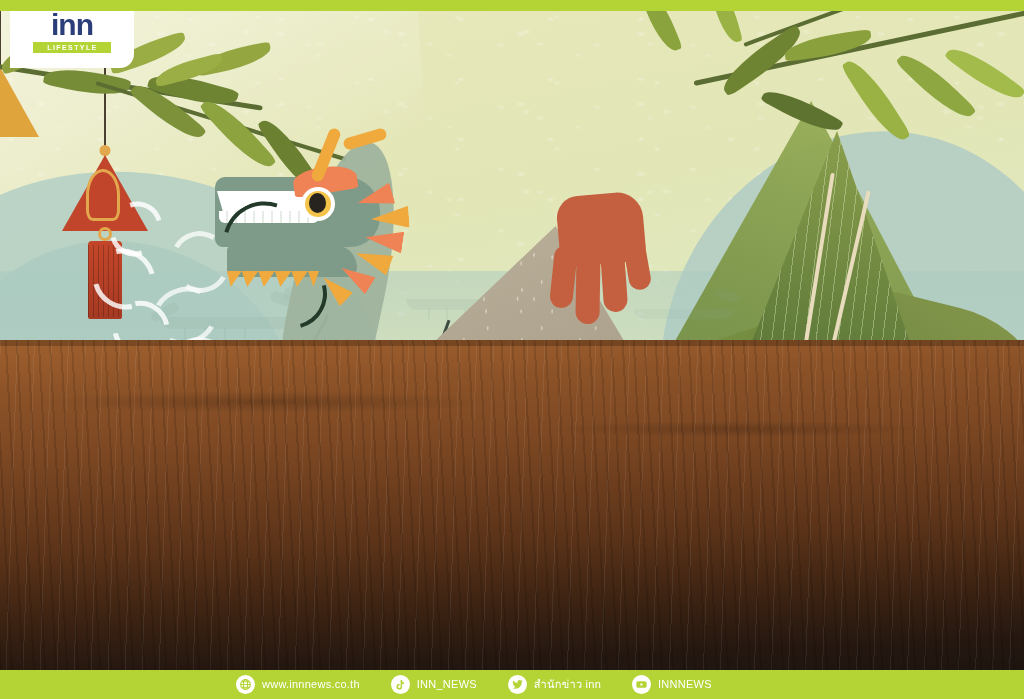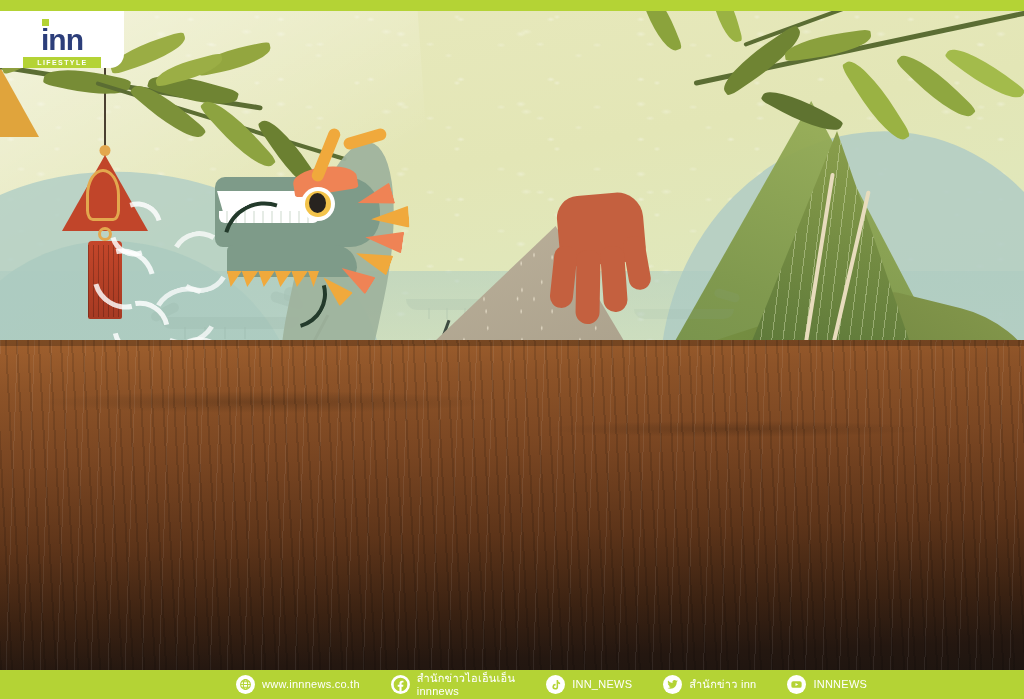--- a/index.html
+++ b/index.html
@@ -129,23 +129,23 @@
     display:flex; align-items:center; z-index:70; padding-left:236px; }
   .fitem { display:flex; align-items:center; gap:7px; margin-right:31px; }
   .fbadge { width:19px; height:19px; border-radius:50%; background:#ffffff; flex:0 0 19px;
     display:flex; align-items:center; justify-content:center; }
   .fbadge svg { display:block; }
   .ftext { color:#ffffff; font-size:11px; font-family:"Liberation Sans","DejaVu Sans",sans-serif;
     line-height:1.12; letter-spacing:.25px; white-space:nowrap; }
   .ftext .l2 { display:block; }
 
   
-  .logo-card { position:absolute; left:0; top:11px; width:124px; height:57px; background:#ffffff;
+  .logo-card { position:absolute; left:10px; top:11px; width:124px; height:57px; background:#ffffff;
     border-radius:0 0 14px 0; z-index:80; display:flex; flex-direction:column;
-    align-items:center; justify-content:flex-end; }
+    align-items:center; justify-content:flex-start; }
   .logo-word { position:relative; font-family:"Liberation Sans","DejaVu Sans",sans-serif;
     font-weight:bold; font-size:30px; color:#2c3e7a; line-height:.92; letter-spacing:-1px; }
   .logo-dot { position:absolute; left:1px; top:-7px; width:7px; height:7px; background:#b4d335; }
   .logo-tag { margin-top:3px; background:#b4d335; color:#ffffff; font-size:7px; font-weight:bold;
     letter-spacing:1.4px; padding:2px 13px 2px 14px; }
 
   
   .zongzi { position:absolute; left:370px; top:215px; width:320px; height:305px; }
   .zz-body { position:absolute; inset:0; background:linear-gradient(160deg,#bcb19b,#aba18c 55%,#9b9180);
     clip-path:polygon(58% 0%, 100% 74%, 86% 96%, 10% 90%, 0% 58%); }
@@ -427,31 +427,20 @@
       <span class="fbadge">
         <svg width="13" height="13" viewBox="0 0 24 24" fill="none" stroke="#b4d335" stroke-width="2">
           <circle cx="12" cy="12" r="9"></circle>
             <ellipse cx="12" cy="12" rx="4" ry="9"></ellipse>
             <path d="M3 12h18M4.5 7h15M4.5 17h15"></path>
         </svg>
       </span>
       <span class="ftext">www.innnews.co.th</span>
     </div>
 
-    <div class="fitem">
-      <span class="fbadge">
-        <svg width="17" height="17" viewBox="0 0 24 24" fill="#b4d335">
-          <path d="M12 2.5A9.5 9.5 0 0 0 10.5 21.4v-6.3H8.1v-2.7h2.4v-2c0-2.4 1.4-3.7 3.6-3.7 1 0 2.1.2 2.1.2v2.3h-1.2c-1.2 0-1.5.7-1.5 1.5v1.7h2.6l-.4 2.7h-2.2v6.3A9.5 9.5 0 0 0 12 2.5z"></path>
-        </svg>
-      </span>
-      <span class="ftext">
-        <span class="l1">สำนักข่าวไอเอ็นเอ็น</span>
-        <span class="l2">innnews</span>
-      </span>
-    </div>
 
     <div class="fitem">
       <span class="fbadge">
         <svg width="12" height="12" viewBox="0 0 24 24" fill="#b4d335">
           <path d="M16.2 2h-3v13.4a2.6 2.6 0 1 1-2-2.5V9.8a5.7 5.7 0 1 0 5 5.6V9.1a7 7 0 0 0 4 1.3V7.3a4.1 4.1 0 0 1-4-4.1V2z"></path>
         </svg>
       </span>
       <span class="ftext">INN_NEWS</span>
     </div>
 

